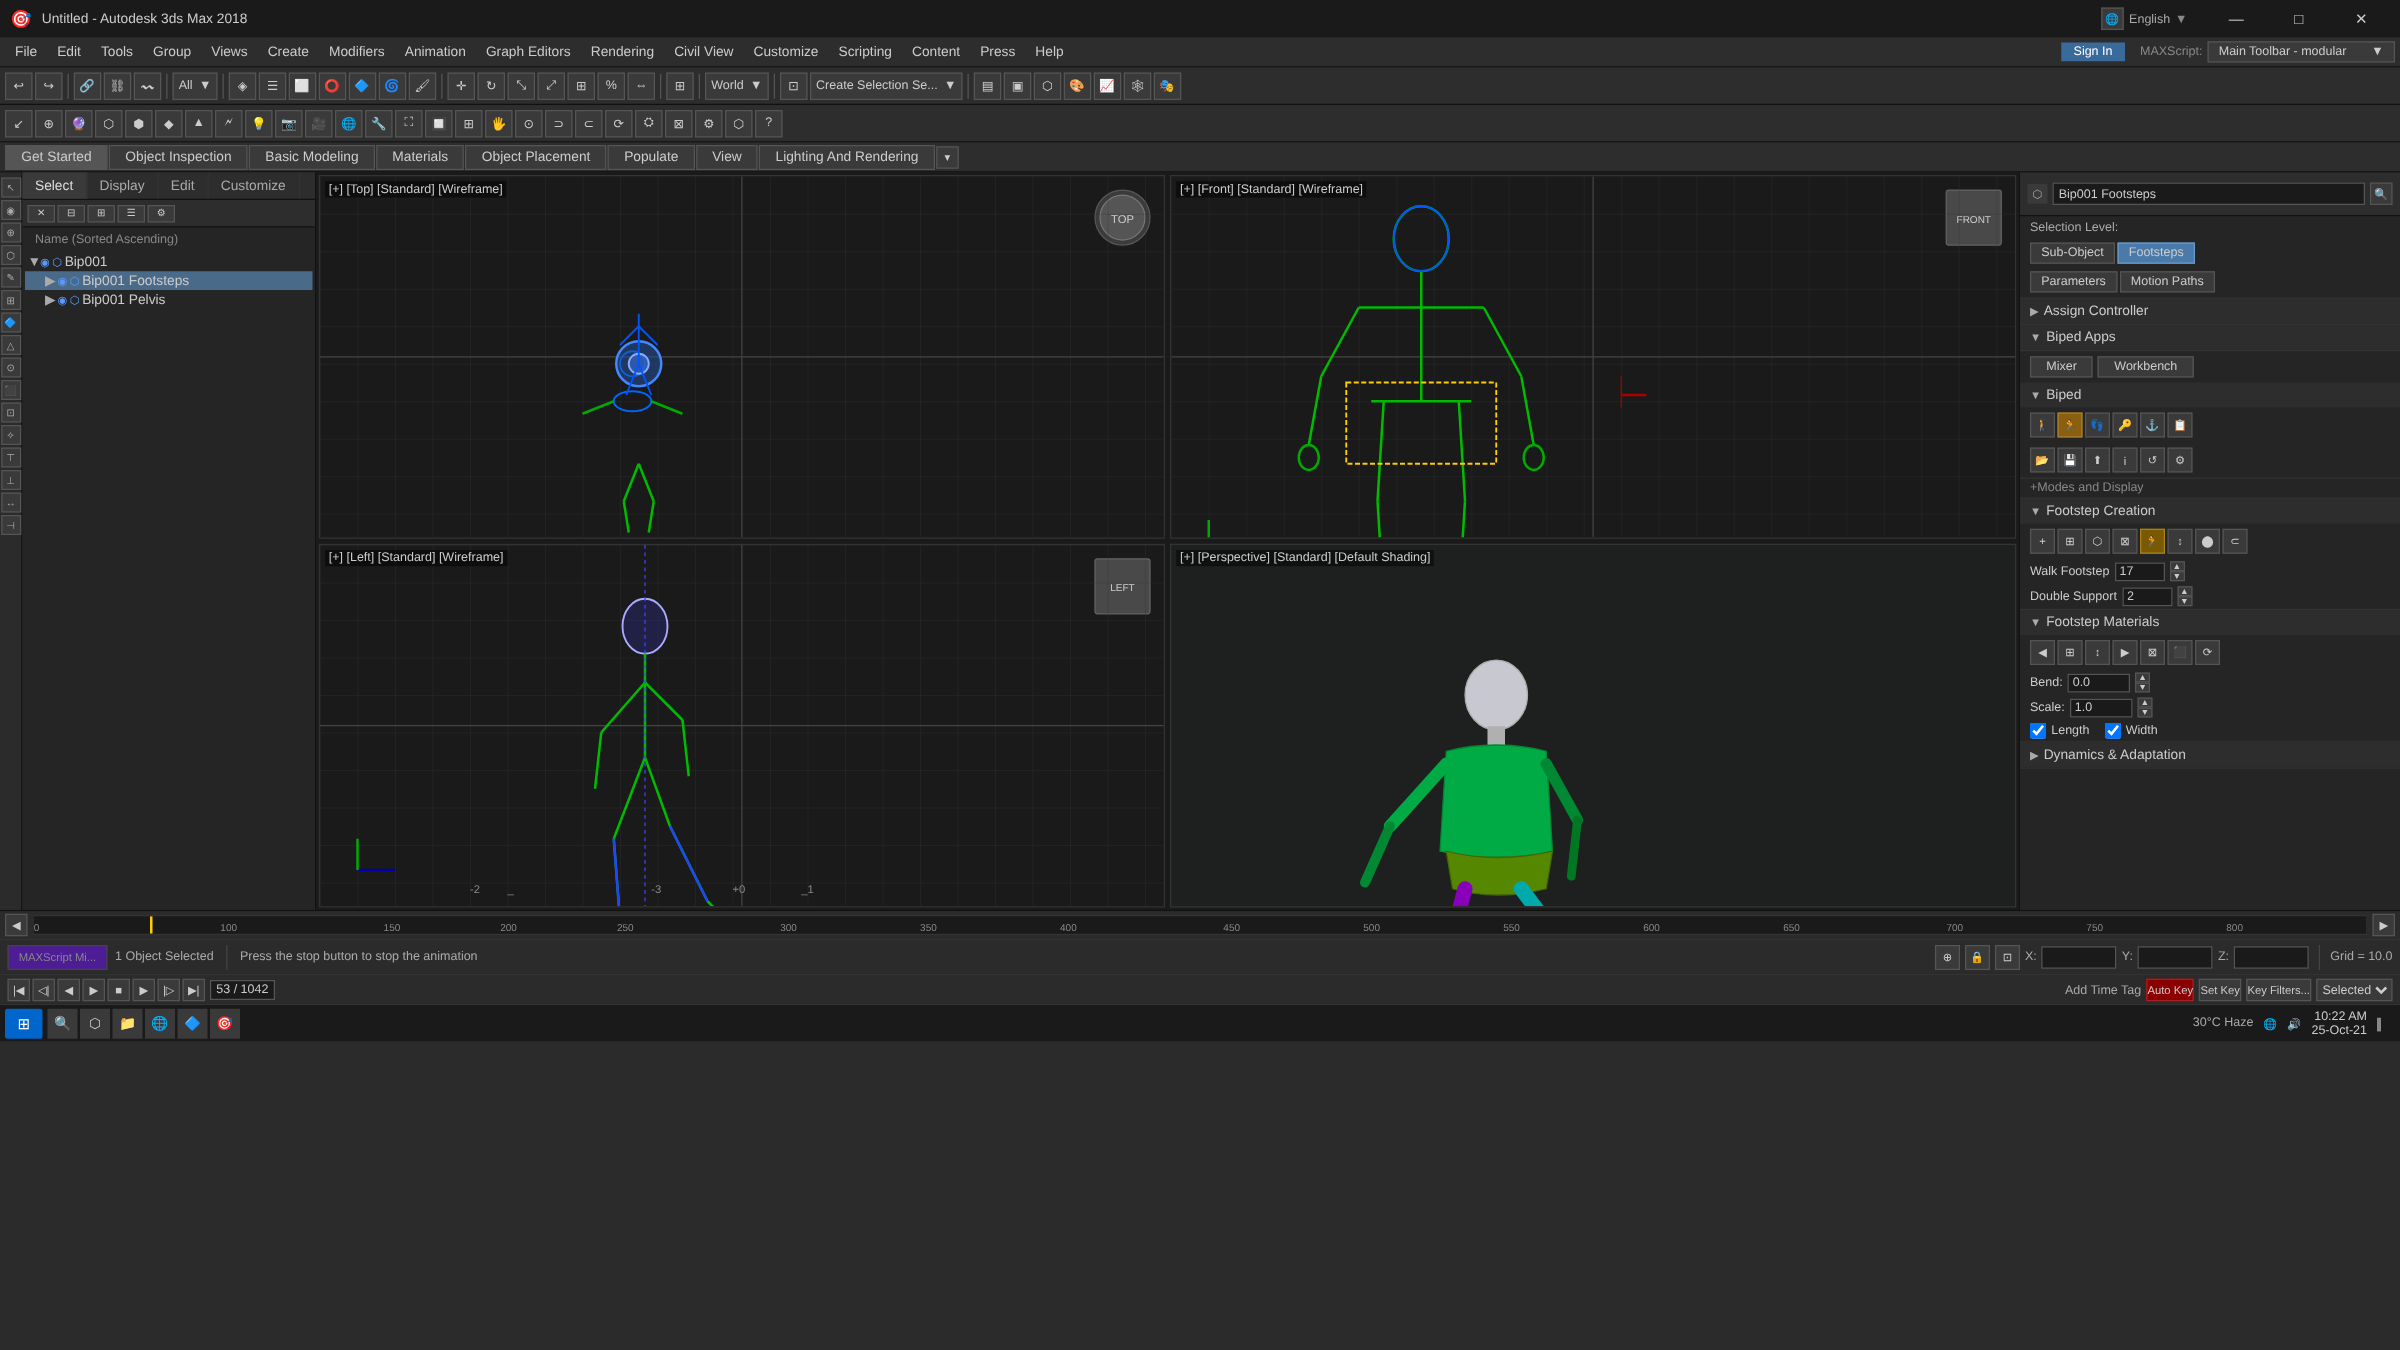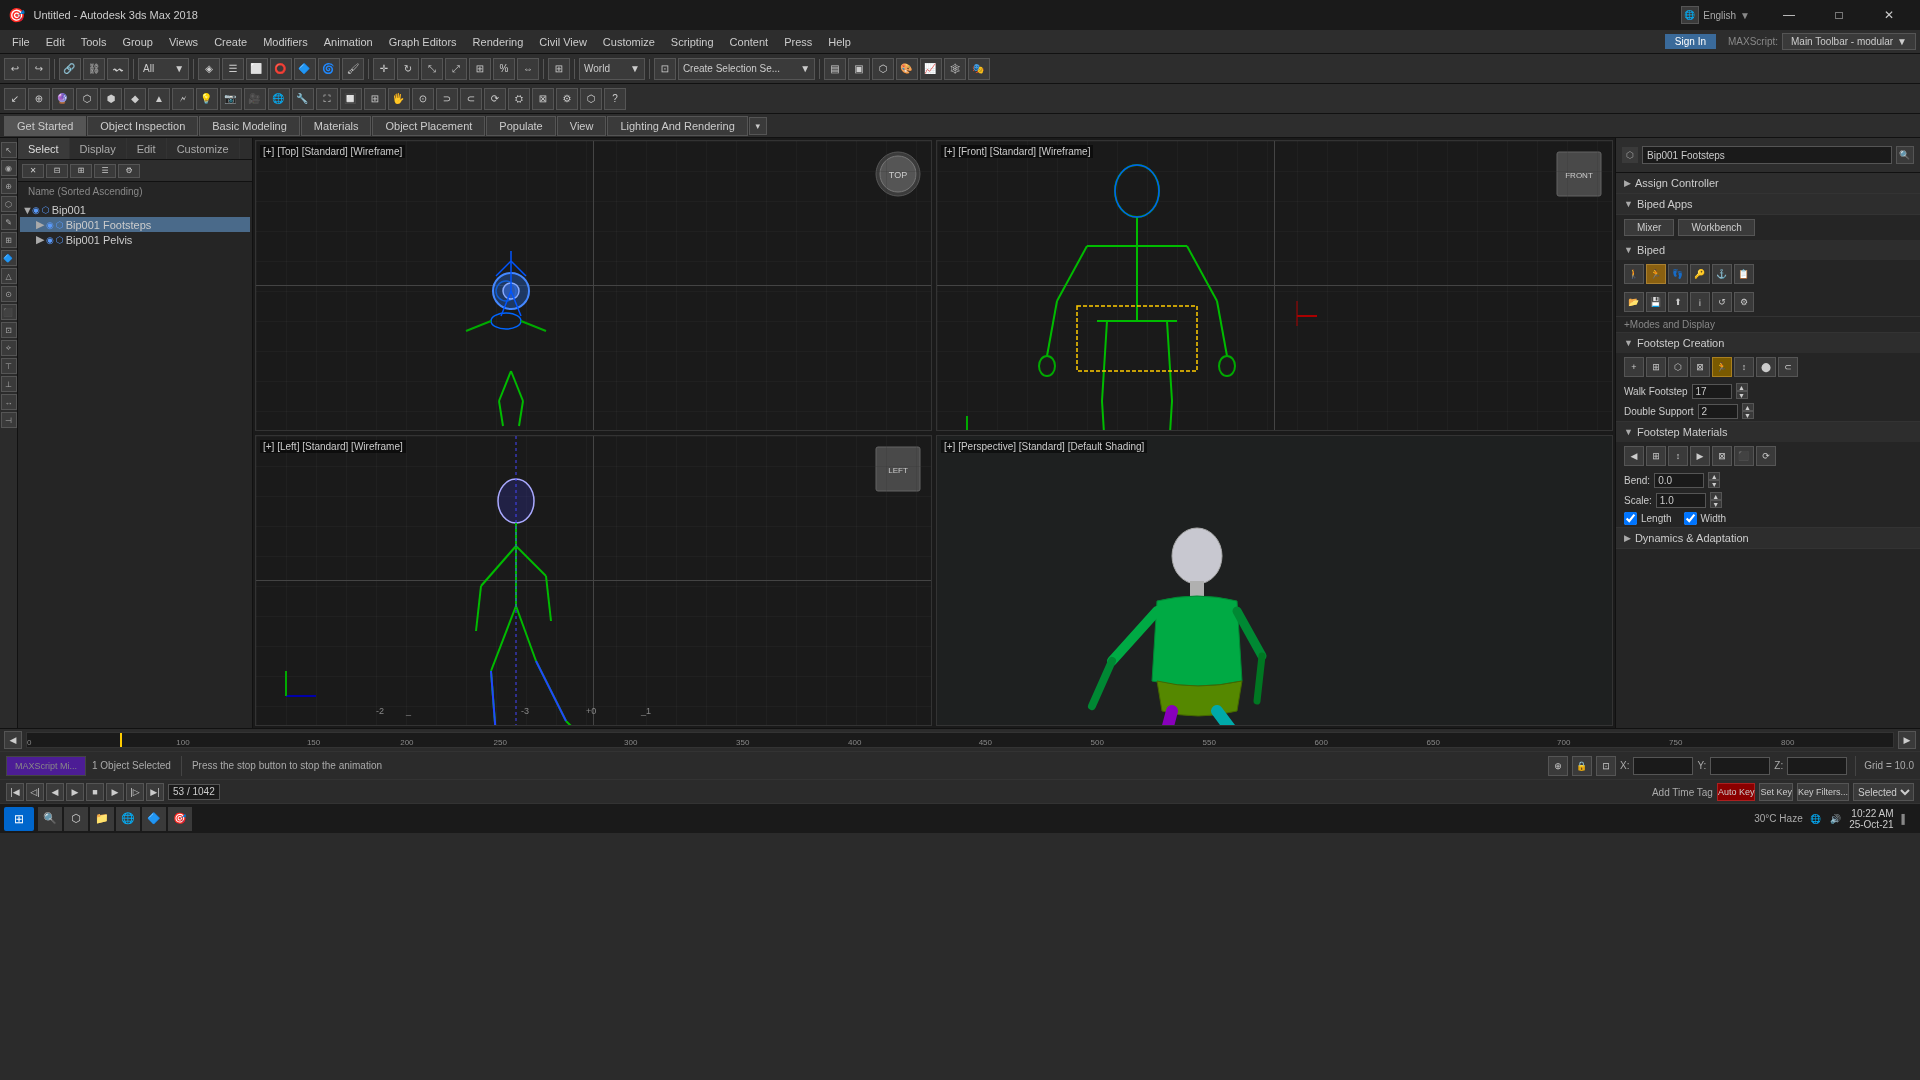--- a/index.html
+++ b/index.html
@@ -10,21 +10,21 @@
 
     
     #menu-bar { width: 100%; height: 24px; background: #2d2d2d; display: flex; align-items: center; padding: 0 4px; border-bottom: 1px solid #111; }
     .menu-item { padding: 2px 8px; color: #ccc; font-size: 11px; cursor: pointer; white-space: nowrap; }
 
     
     #toolbar1 { width: 100%; height: 30px; background: #2d2d2d; display: flex; align-items: center; padding: 0 4px; gap: 2px; border-bottom: 1px solid #111; }
     #toolbar2 { width: 100%; height: 30px; background: #2d2d2d; display: flex; align-items: center; padding: 0 4px; gap: 2px; border-bottom: 1px solid #111; }
     .tb-btn { min-width: 22px; height: 22px; background: #3a3a3a; border: 1px solid #555; color: #ccc; cursor: pointer; display: flex; align-items: center; justify-content: center; font-size: 10px; padding: 0 3px; }
     .tb-sep { width: 1px; height: 20px; background: #555; margin: 0 2px; }
-    .tb-dropdown { height: 22px; background: #3a3a3a; border: 1px solid #555; color: #ccc; font-size: 10px; padding: 0 4px; cursor: pointer; display: flex; align-items: center; gap: 20px; }
+    .tb-dropdown { height: 22px; background: #3a3a3a; border: 1px solid #555; color: #ccc; font-size: 10px; padding: 0 4px; cursor: pointer; display: flex; align-items: center; gap: 5px; }
 
     
     #tab-bar { width: 100%; height: 24px; background: #2d2d2d; display: flex; align-items: center; padding: 0 4px; gap: 1px; border-bottom: 1px solid #111; }
     .tab-btn { padding: 3px 12px; background: #3a3a3a; border: 1px solid #555; color: #ccc; font-size: 11px; cursor: pointer; }
     .tab-btn.active { background: #555; }
 
     
     #left-tools { width: 18px; background: #2b2b2b; display: flex; flex-direction: column; align-items: center; padding: 4px 0; gap: 2px; border-right: 1px solid #111; }
     .tool-icon { width: 16px; height: 16px; background: #3a3a3a; border: 1px solid #555; display: flex; align-items: center; justify-content: center; font-size: 8px; color: #aaa; cursor: pointer; }
 
@@ -158,21 +158,21 @@
   <div class="menu-item">Customize</div>
   <div class="menu-item">Scripting</div>
   <div class="menu-item">Content</div>
   <div class="menu-item">Press</div>
   <div class="menu-item">Help</div>
   <div style="margin-left:auto; display:flex; align-items:center; gap:4px;">
     <div style="background:#3a6a9a; padding:2px 10px; font-size:10px; color:#fff; cursor:pointer;">
       <span>Sign In</span>
     </div>
     <div style="font-size:10px; color:#888; margin-left:8px;">MAXScript:</div>
-    <div style="background:#3a3a3a; border:1px solid #555; padding:2px 8px; font-size:10px; color:#ccc; cursor:pointer; display:flex; align-items:flex-end; gap:4px;">
+    <div style="background:#3a3a3a; border:1px solid #555; padding:2px 8px; font-size:10px; color:#ccc; cursor:pointer; display:flex; align-items:flex-end; gap:20px;">
       <span>Main Toolbar - modular</span>
       <span>▼</span>
     </div>
   </div>
 </div>
 
 <div id="toolbar1">
   <div class="tb-btn">↩</div>
   <div class="tb-btn">↪</div>
   <div class="tb-sep"></div>
@@ -581,20 +581,31 @@
   </div>
 
   <div id="right-panel">
 
     <div id="right-top">
       <div style="width:16px;height:16px;background:#3a3a3a;display:flex;align-items:center;justify-content:center;font-size:9px;color:#aaa;">⬡</div>
       <input type="text" value="Bip001 Footsteps" style="flex: 1 1 0%; background: rgb(26, 26, 26); border: 1px solid rgb(85, 85, 85); color: rgb(204, 204, 204); font-size: 10px; padding: 2px 4px; height: 18px;">
       <div class="small-btn">🔍</div>
     </div>
 
+    <div class="rpanel-section">
+      <div class="sel-level-label">Selection Level:</div>
+      <div class="sel-level-btns">
+        <div class="sel-btn">Sub-Object</div>
+        <div class="sel-btn active">Footsteps</div>
+      </div>
+      <div class="sel-level-btns">
+        <div class="sel-btn">Parameters</div>
+        <div class="sel-btn">Motion Paths</div>
+      </div>
+    </div>
 
     <div class="assign-ctrl">
       <span style="color:#aaa;font-size:9px;">▶</span>
       <span>Assign Controller</span>
     </div>
 
     <div>
       <div class="biped-apps">
         <span style="color:#aaa;font-size:9px;">▼</span>
         <span>Biped Apps</span>

